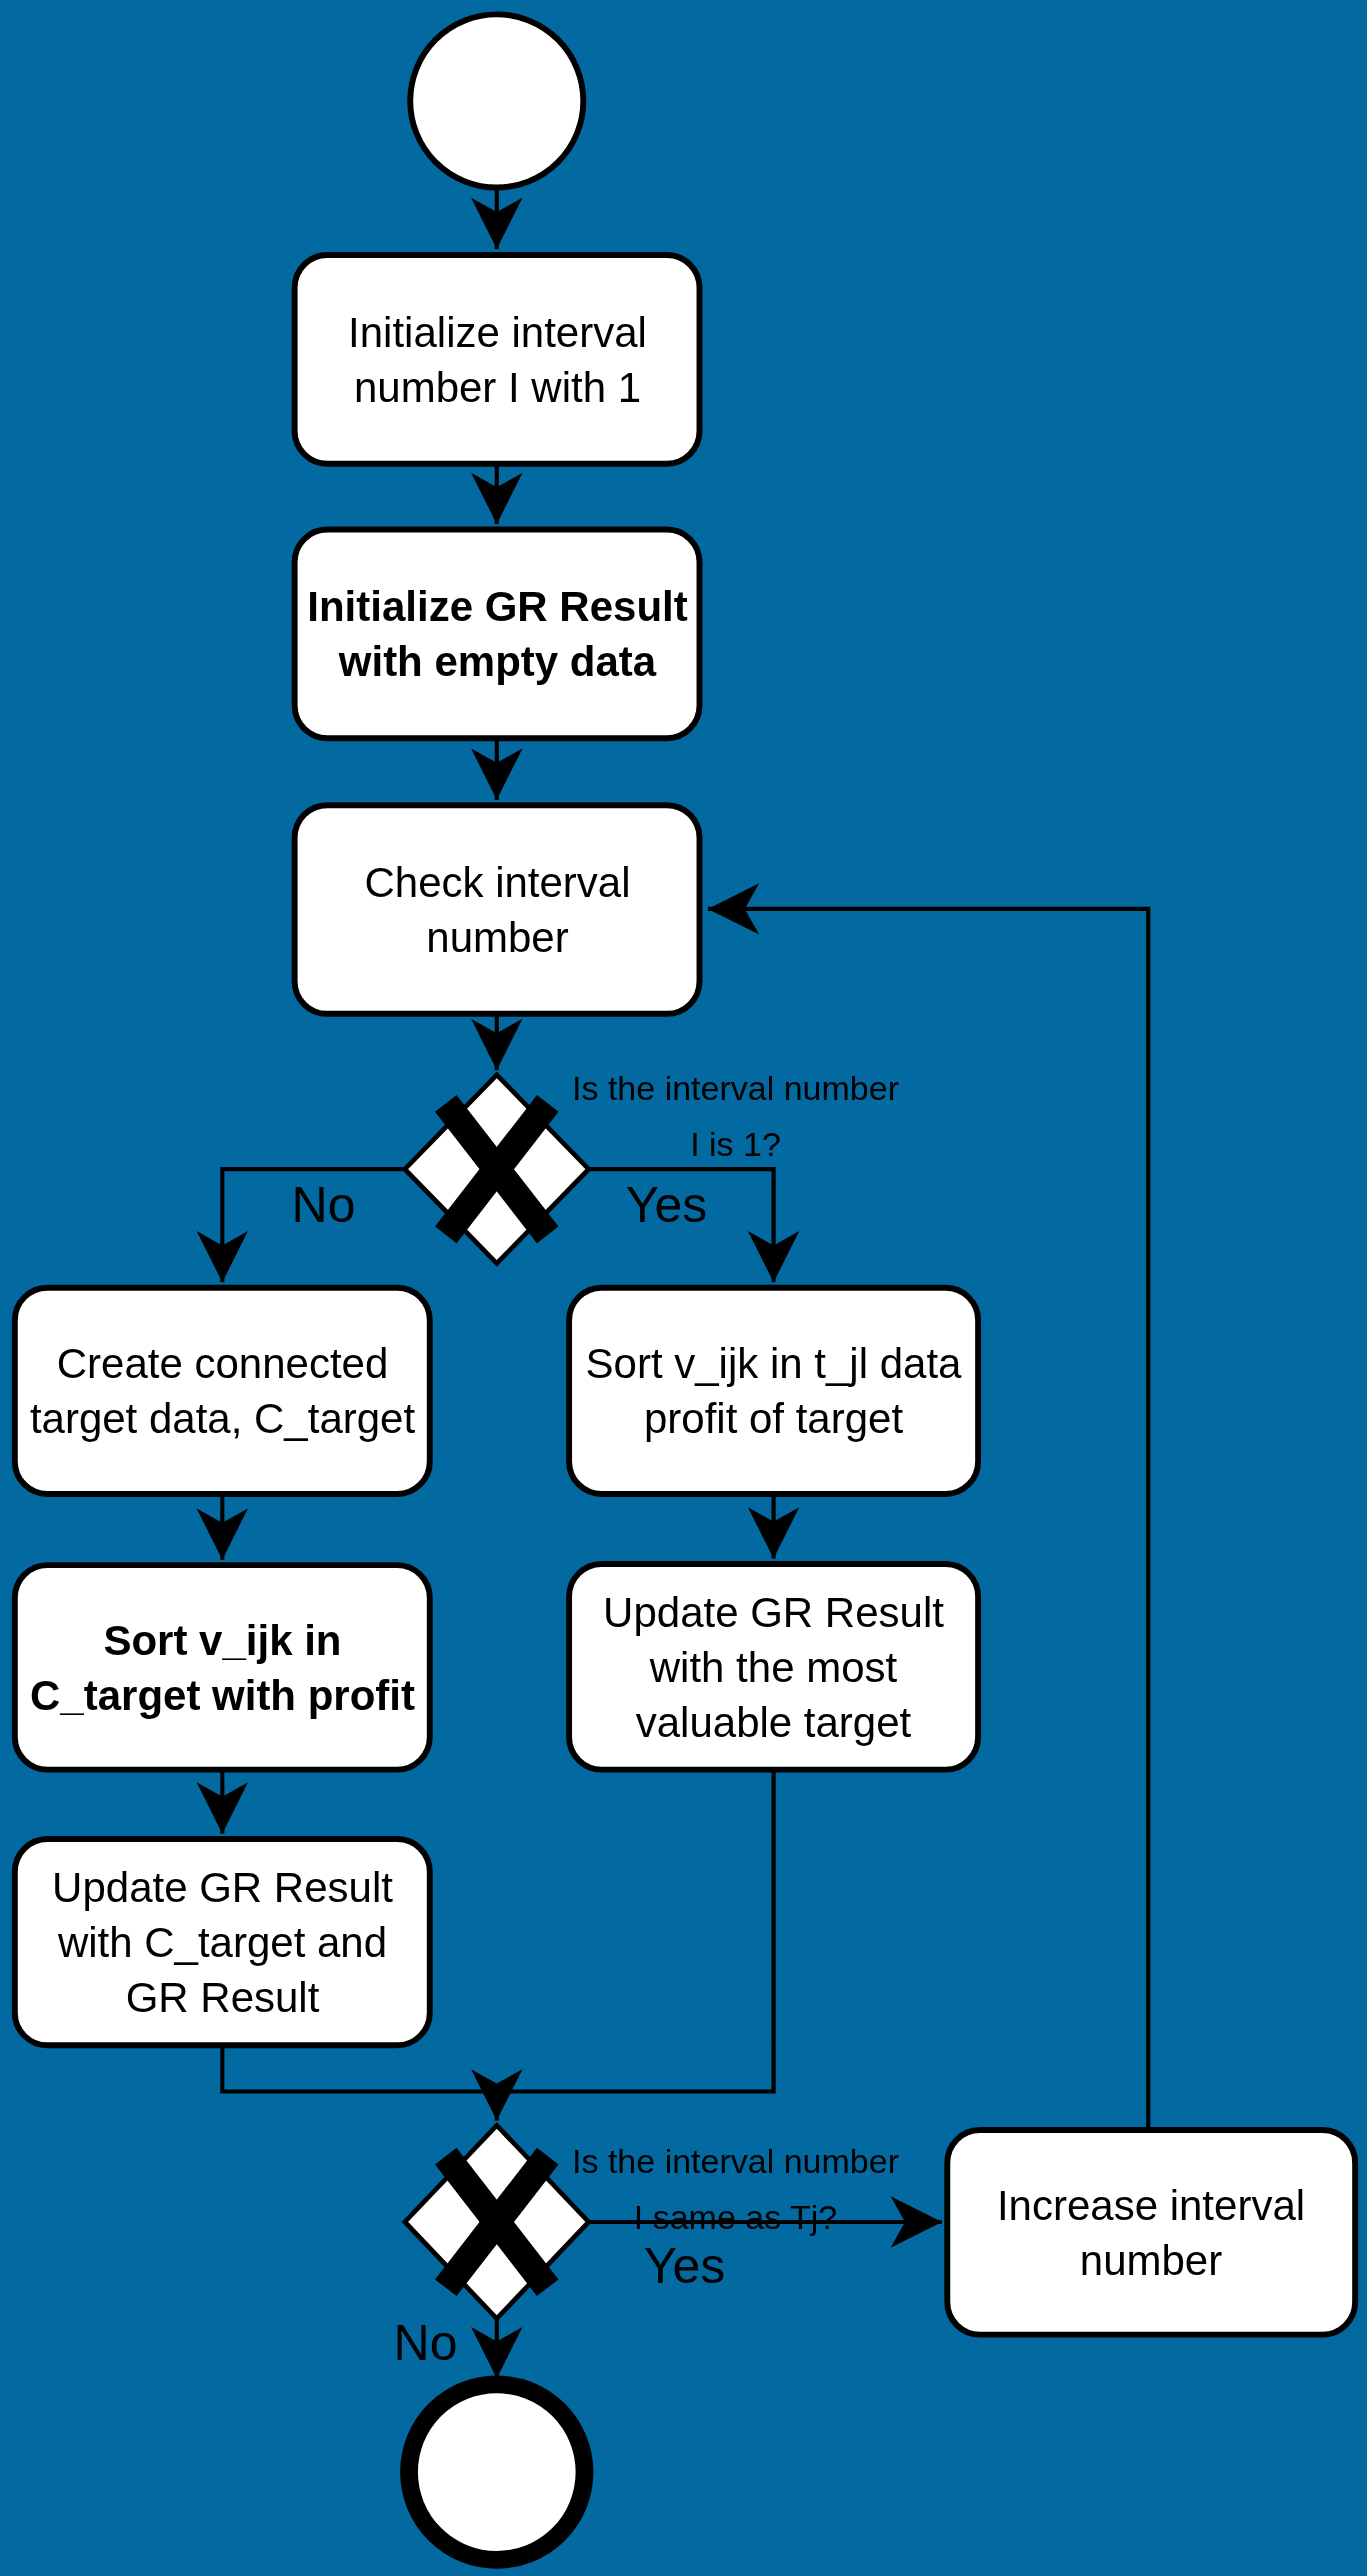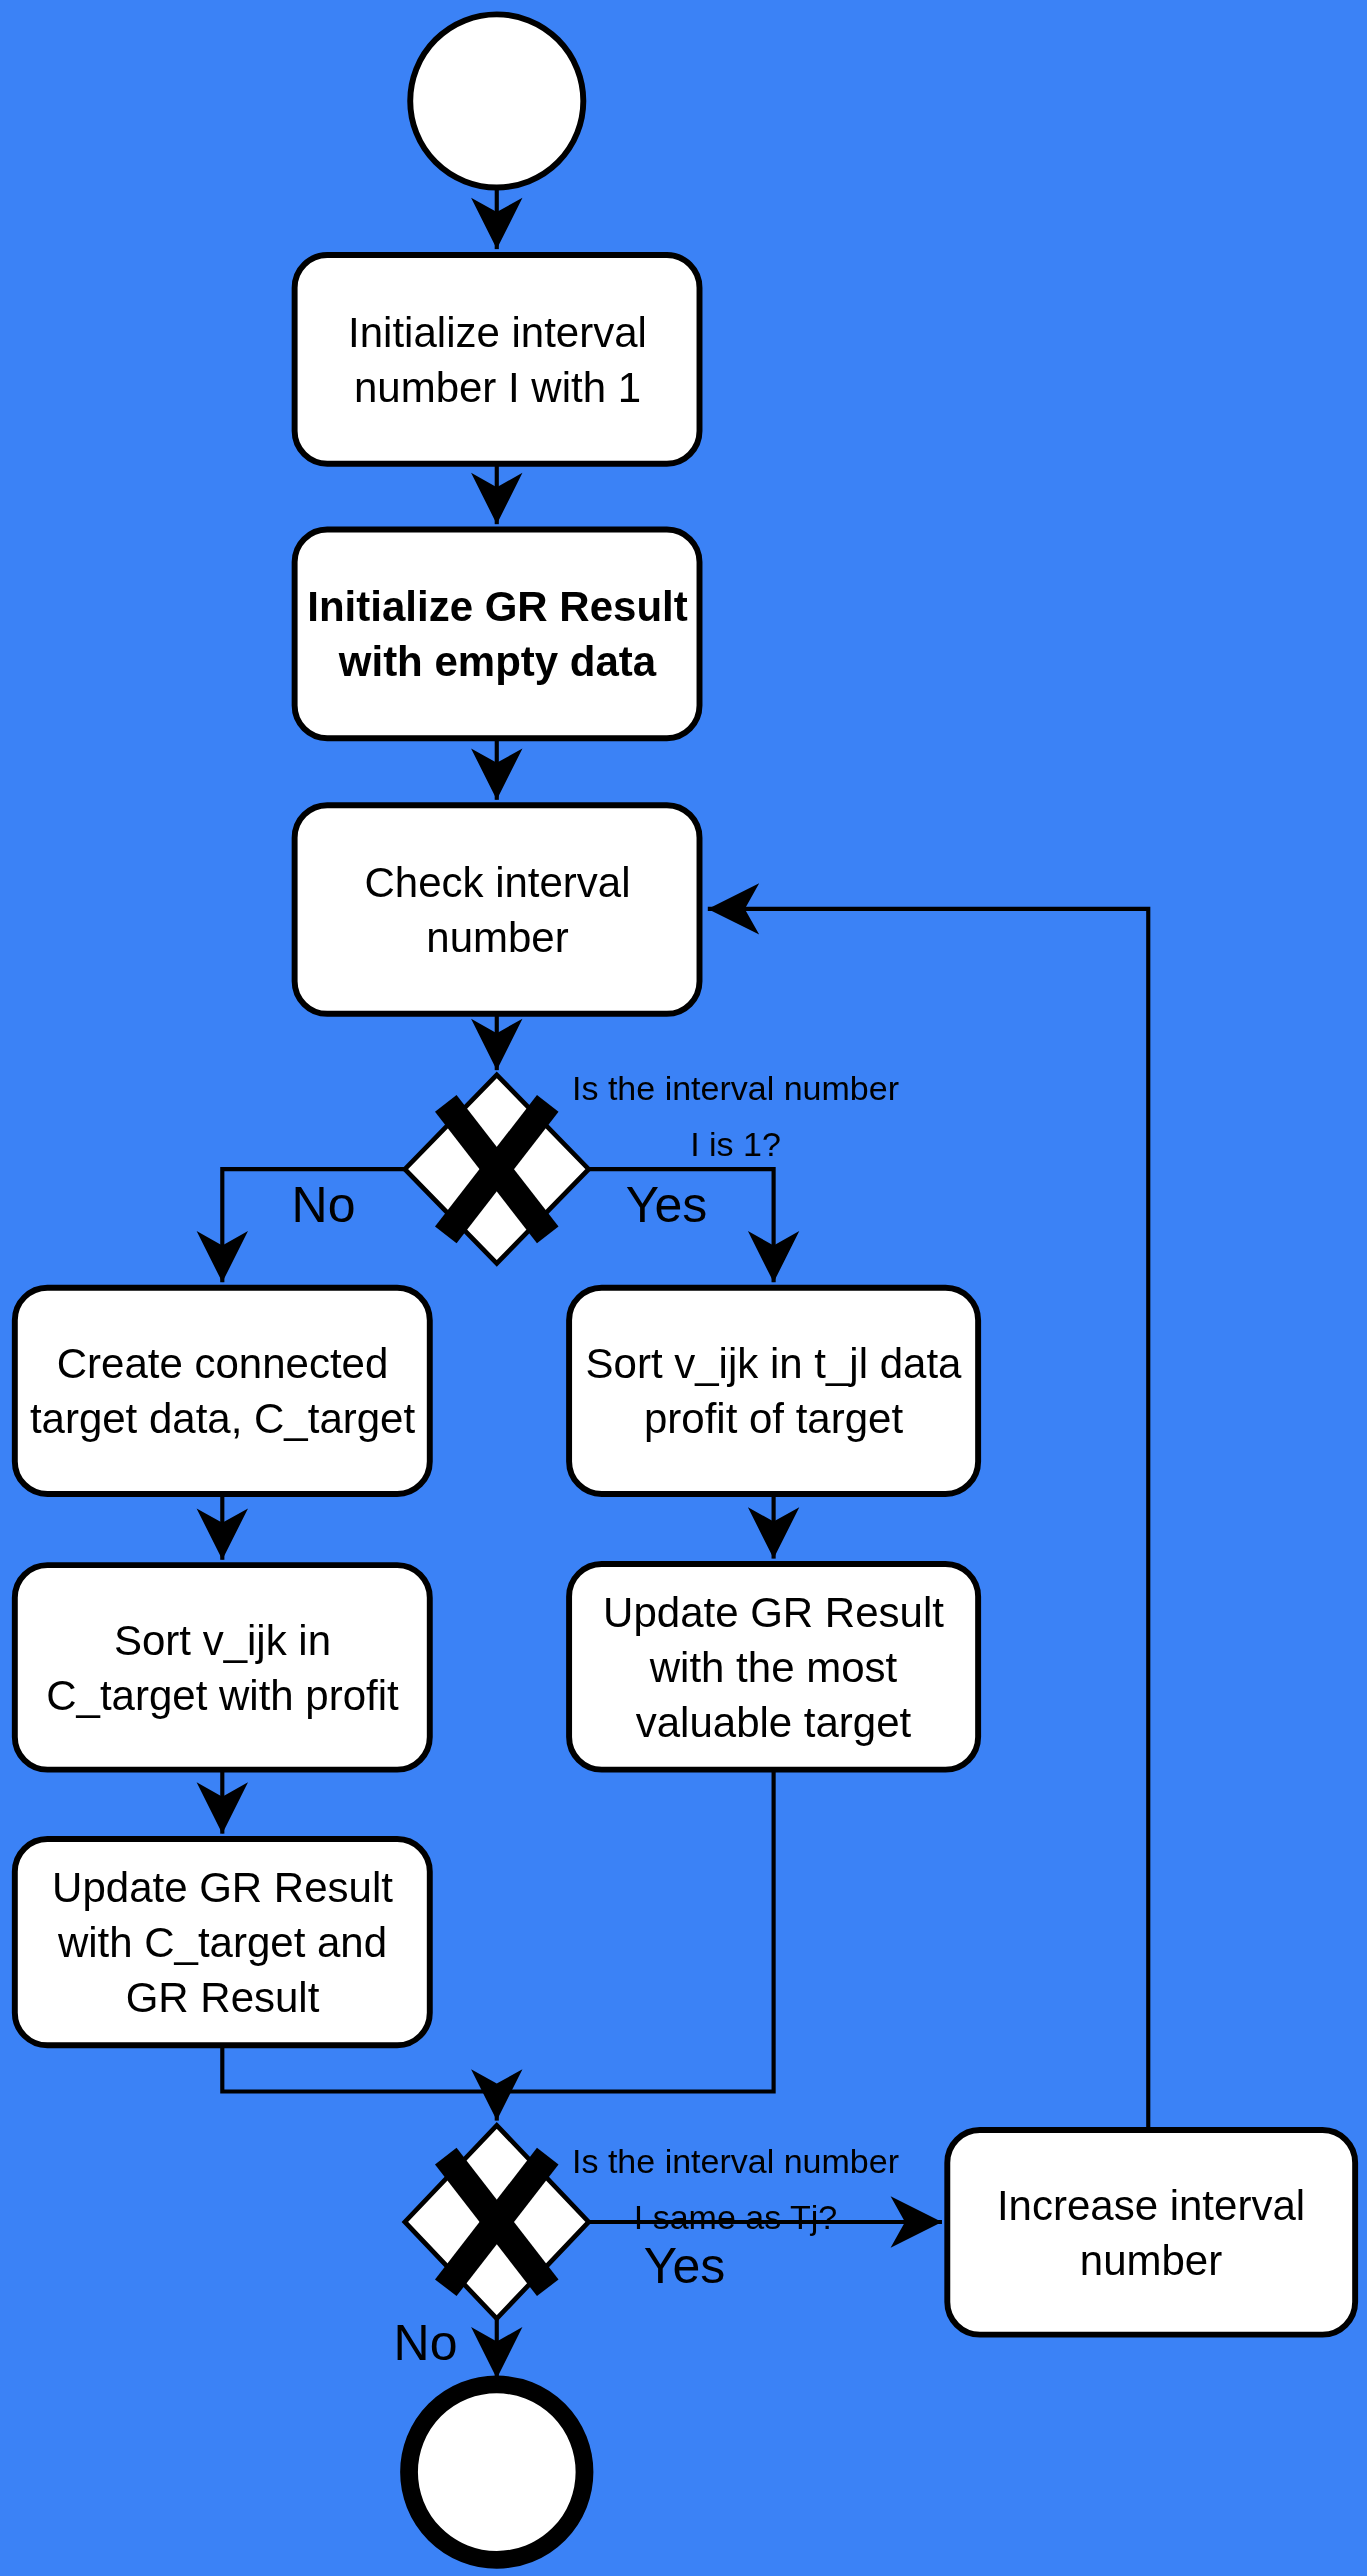--- a/index.html
+++ b/index.html
@@ -1,20 +1,20 @@
 <!DOCTYPE html>
 <html style="font-size:9.5px"><head>
 <meta charset="utf-8">
 <style>
   html, body { margin: 0; padding: 0; background: #ffffff; }
   #canvas {
     position: relative;
     width: 1367px;
     height: 2576px;
-    background: #3b82f6;
+    background: #0369a1;
     font-family: "Liberation Sans", sans-serif;
     color: #000000;
   }
   #shapes { position: absolute; left: 0; top: 0; }
   .node-label {
     position: absolute;
     display: flex;
     align-items: center;
     justify-content: center;
     text-align: center;
@@ -104,21 +104,21 @@
   </svg>
 
   <div class="node-label" style="left:295px; top:255px; width:405px; height:209px;">Initialize interval
 number I with 1</div>
   <div class="node-label" style="left:295px; top:529px; width:405px; height:209px;font-weight:bold;">Initialize GR Result
 with empty data</div>
   <div class="node-label" style="left:295px; top:805px; width:405px; height:209px;">Check interval
 number</div>
   <div class="node-label" style="left:15px; top:1288px; width:415px; height:206px;">Create connected
 target data, C_target</div>
-  <div class="node-label" style="left:15px; top:1565px; width:415px; height:205px;">Sort v_ijk in
+  <div class="node-label" style="left:15px; top:1565px; width:415px; height:205px;font-weight:bold;">Sort v_ijk in
 C_target with profit</div>
   <div class="node-label" style="left:15px; top:1839px; width:415px; height:206px;">Update GR Result
 with C_target and
 GR Result</div>
   <div class="node-label" style="left:569px; top:1288px; width:409px; height:206px;">Sort v_ijk in t_jl data
 profit of target</div>
   <div class="node-label" style="left:569px; top:1564px; width:409px; height:206px;">Update GR Result
 with the most
 valuable target</div>
   <div class="node-label" style="left:947px; top:2130px; width:408px; height:205px;">Increase interval

